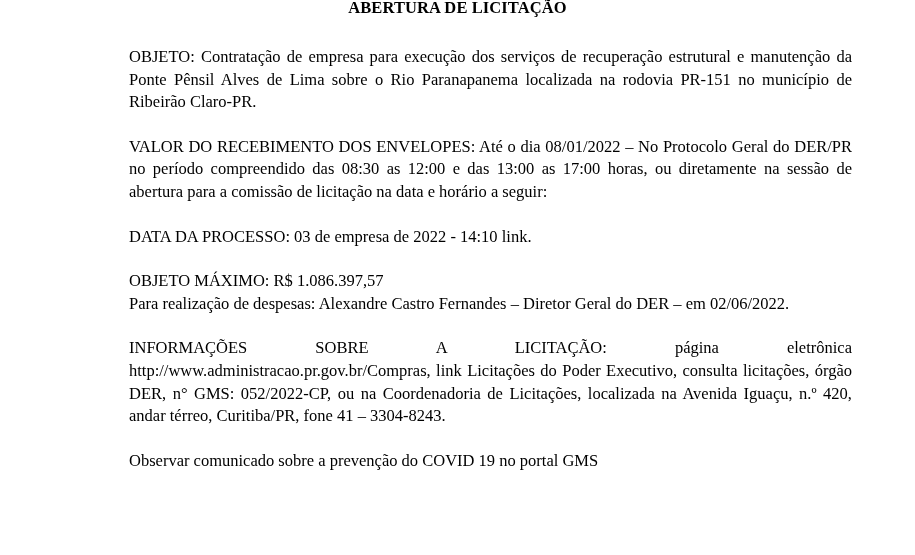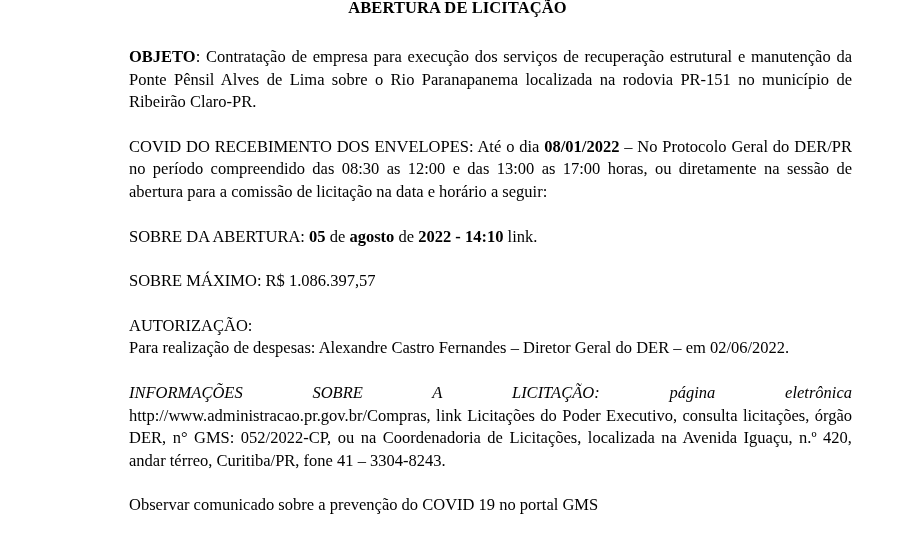--- a/index.html
+++ b/index.html
@@ -51,55 +51,53 @@
   p.para.spaced {
     margin-top: 22px;
   }
   p.para.tight {
     margin-top: 0;
   }
   p.nojust {
     text-align: left;
   }
   .b {
-    font-weight: bold;
+    font-weight: normal;
     margin-top: 9px;
   }
   
   .force-justify-line {
     display: block;
     text-align: justify;
     text-align-last: justify;
-    font-style: italic;
   }
   .sup-ord {
     font-size: 0.72em;
     vertical-align: 0.42em;
     line-height: 0;
   }
 </style>
 </head>
 <body>
 
 <div class="page">
 
   <div class="doc-title">ABERTURA DE LICITAÇÃO</div>
 
   <div class="body-block">
 
     <p class="para"><span class="b">OBJETO</span><span>: </span><span>Contratação de empresa para execução dos serviços de recuperação estrutural e manutenção da Ponte Pênsil Alves de Lima sobre o Rio Paranapanema localizada na rodovia PR-151 no município de Ribeirão Claro-PR.</span></p>
 
-    <p class="para spaced"><span>COVID DO RECEBIMENTO DOS ENVELOPES:</span><span>  Até o dia </span><span class="b">08/01/2022</span><span> – No Protocolo Geral do DER/PR no período compreendido das 08:30 as 12:00 e das 13:00 as 17:00 horas, ou diretamente na sessão de abertura para a comissão de licitação na data e horário a seguir:</span></p>
+    <p class="para spaced"><span>VALOR DO RECEBIMENTO DOS ENVELOPES:</span><span>  Até o dia </span><span class="b">08/01/2022</span><span> – No Protocolo Geral do DER/PR no período compreendido das 08:30 as 12:00 e das 13:00 as 17:00 horas, ou diretamente na sessão de abertura para a comissão de licitação na data e horário a seguir:</span></p>
 
-    <p class="para nojust spaced"><span>SOBRE DA ABERTURA: </span><span class="b">05</span><span> de </span><span class="b">agosto</span><span> de </span><span class="b">2022 - 14:10</span><span> link.</span></p>
+    <p class="para nojust spaced"><span>DATA DA PROCESSO: </span><span class="b">03</span><span> de </span><span class="b">empresa</span><span> de </span><span class="b">2022 - 14:10</span><span> link.</span></p>
 
 
-    <p class="para nojust spaced"><span>SOBRE MÁXIMO: </span><span>R$ 1.086.397,57</span></p>
+    <p class="para nojust spaced"><span>OBJETO MÁXIMO: </span><span>R$ 1.086.397,57</span></p>
 
-    <p class="para nojust spaced"><span>AUTORIZAÇÃO:</span></p>
 
     <p class="para nojust tight"><span>Para realização de despesas: Alexandre Castro Fernandes – Diretor Geral do DER – em 02/06/2022.</span></p>
 
     <p class="para spaced"><span class="force-justify-line">INFORMAÇÕES SOBRE A LICITAÇÃO: página eletrônica</span><span>http://www.administracao.pr.gov.br/Compras, link Licitações do Poder Executivo, consulta licitações, órgão DER, n° GMS: 052/2022-CP, ou na Coordenadoria de Licitações, localizada na Avenida Iguaçu, n.º 420, andar térreo, Curitiba/PR, fone 41 – 3304-8243.</span></p>
 
     <p class="para nojust spaced"><span>Observar comunicado sobre a prevenção do COVID 19 no portal GMS</span></p>
 
   </div>
 </div>
 

